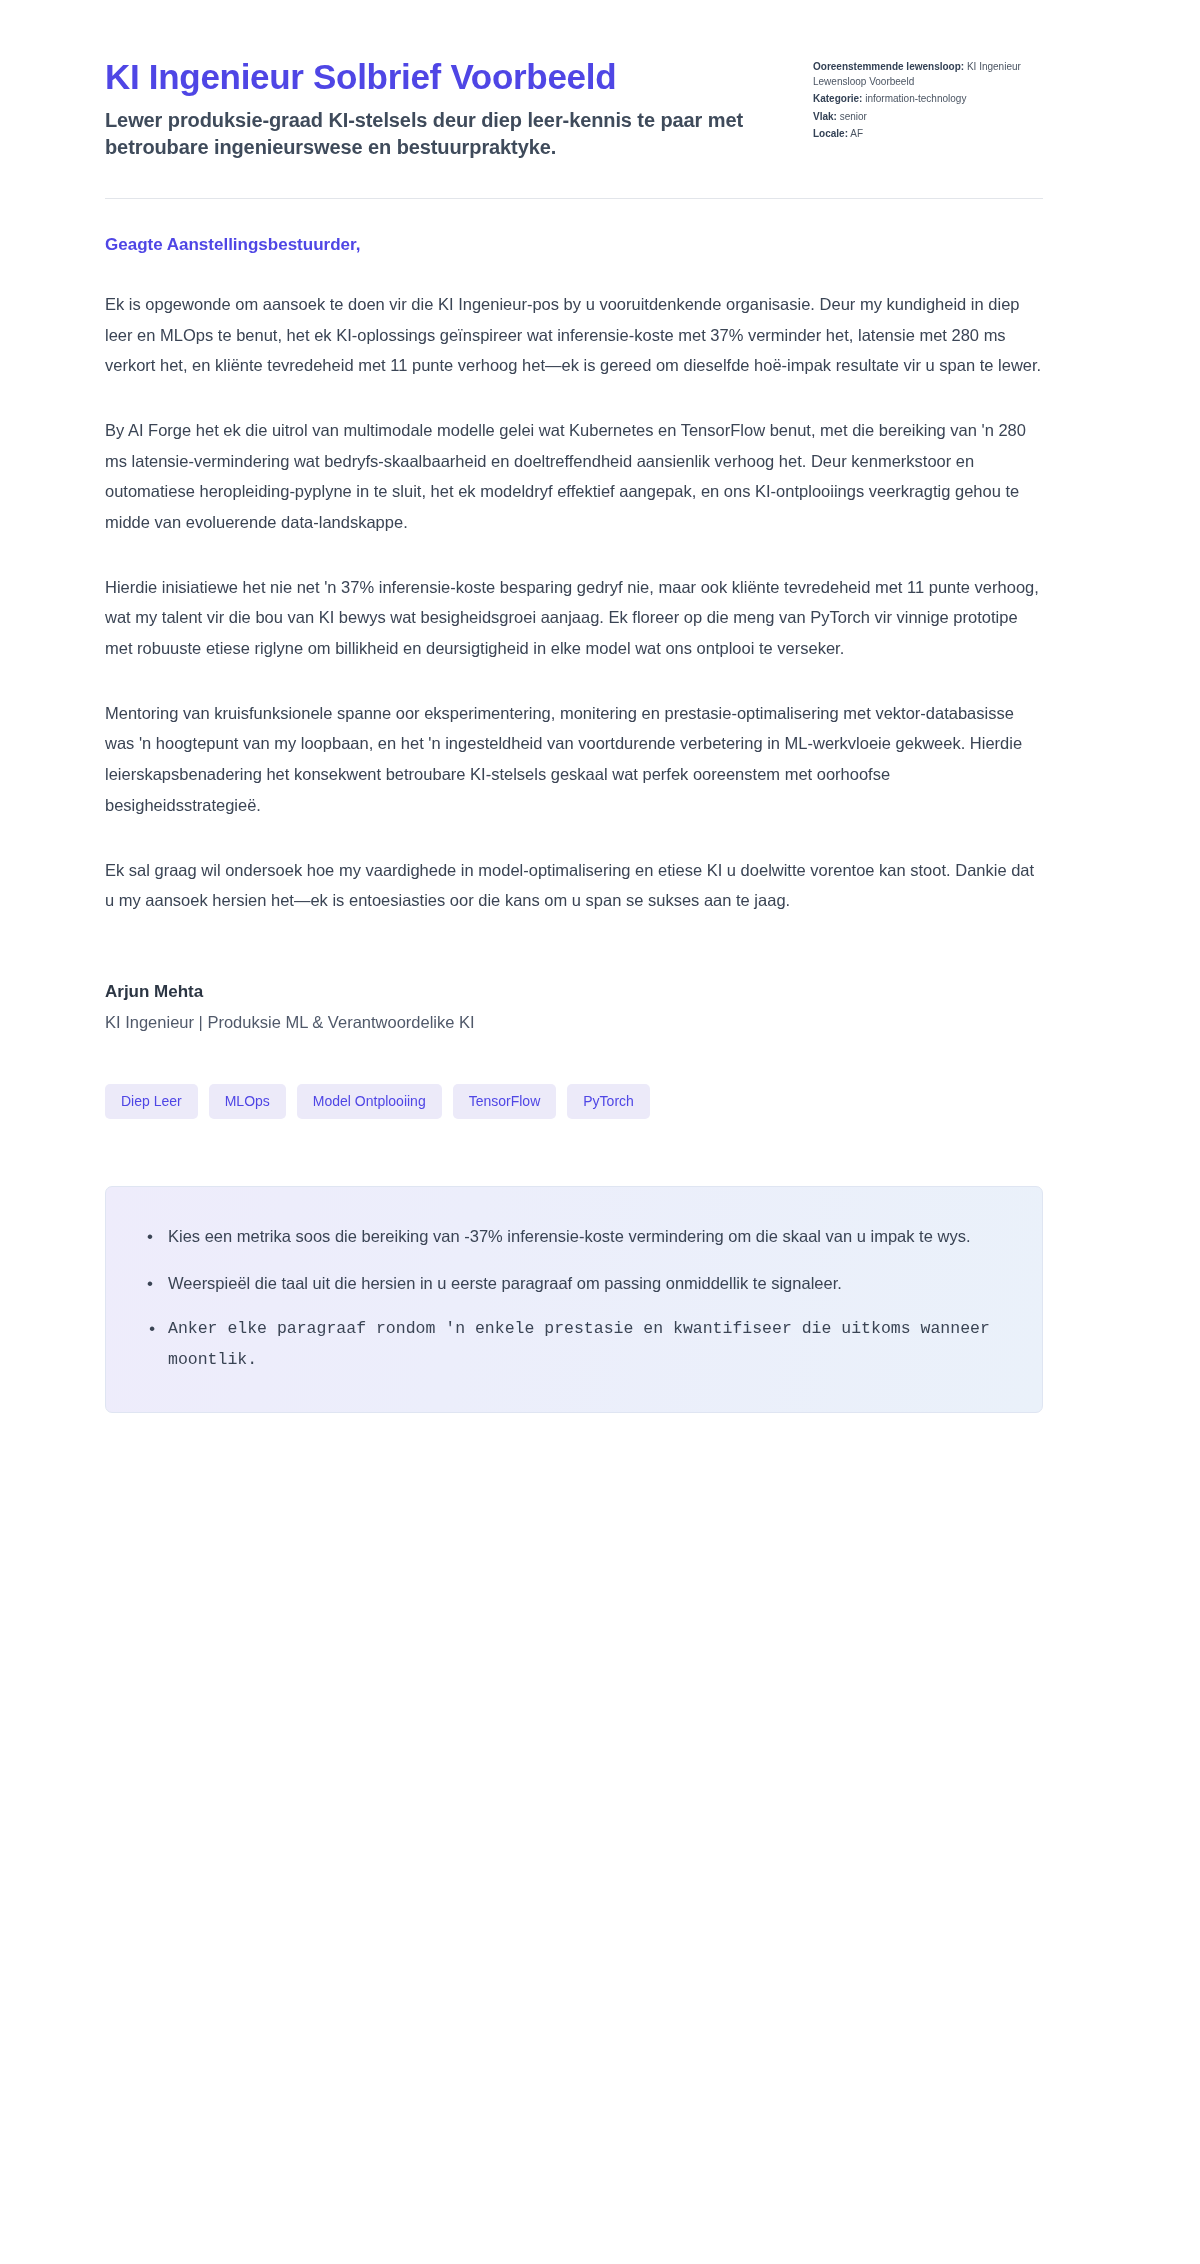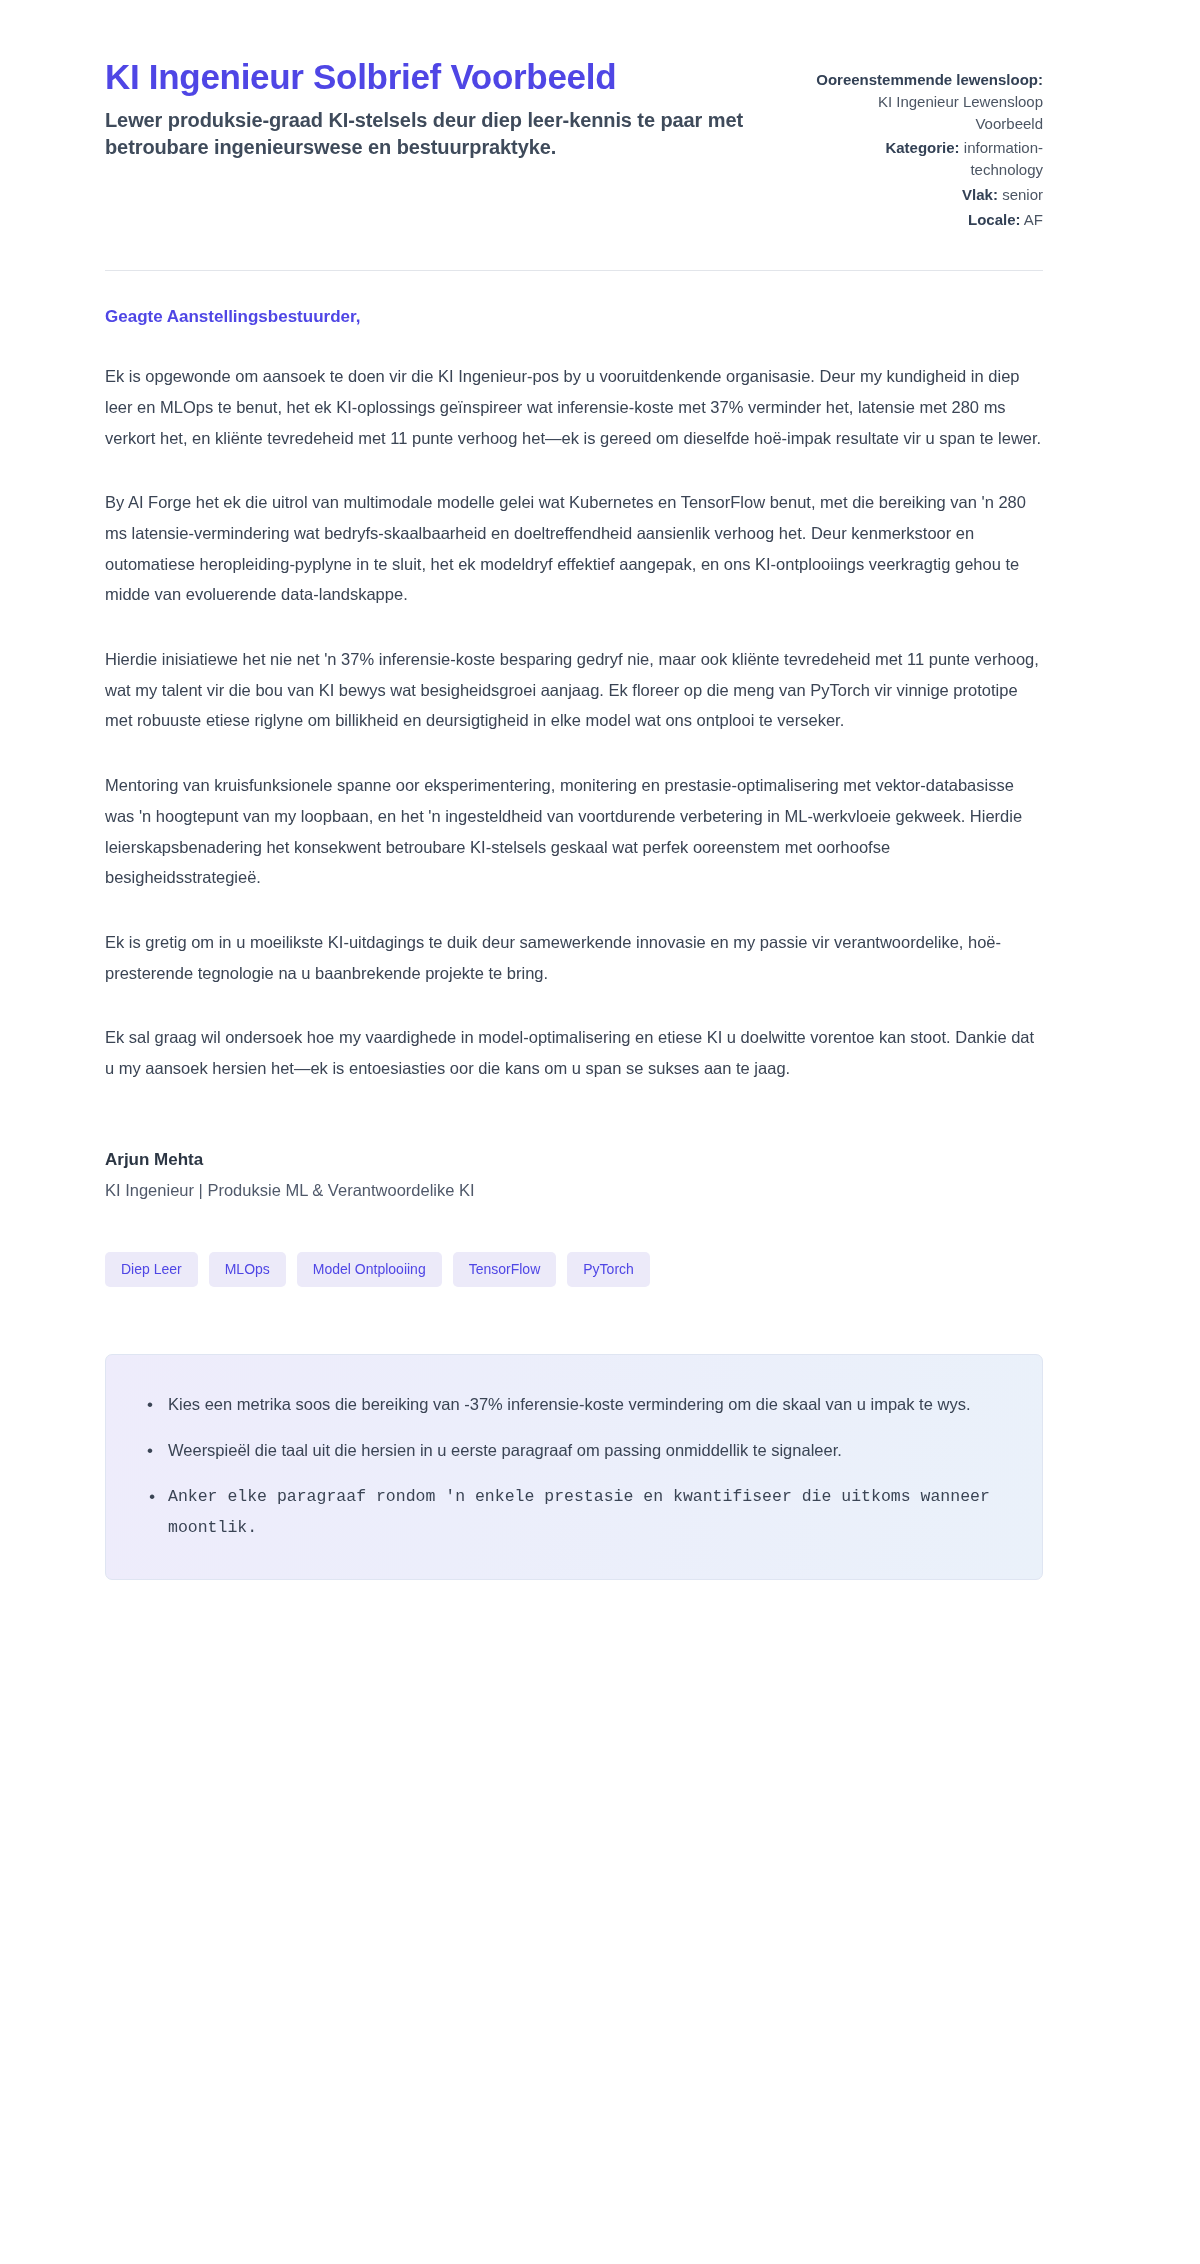--- a/index.html
+++ b/index.html
@@ -41,26 +41,24 @@
     font-size: 20px;
     line-height: 1.34;
     font-weight: 700;
     color: #3f4b5b;
     margin: 0;
     letter-spacing: -0.1px;
   }
   .meta {
     flex: 0 0 auto;
     width: 230px;
-    text-align: right;
-    font-size: 15px;
+    font-size: 10px;
     line-height: 1.45;
     color: #4b5563;
     padding-top: 4px;
-    margin-top: 9px;
   }
   .meta-row { margin-bottom: 3px; }
   .meta-label { font-weight: 700; color: #334155; }
   .meta-value { color: #4b5563; }
 
   .rule {
     border: 0;
     border-top: 1px solid #e2e5ea;
     margin: 37px 0 0 0;
   }
@@ -170,21 +168,20 @@
 
   <hr class="rule">
 
   <div class="letter">
     <p class="salutation">Geagte Aanstellingsbestuurder,</p>
     <div id="paragraph-list">
         <p class="para">Ek is opgewonde om aansoek te doen vir die KI Ingenieur-pos by u vooruitdenkende organisasie. Deur my kundigheid in diep leer en MLOps te benut, het ek KI-oplossings geïnspireer wat inferensie-koste met 37% verminder het, latensie met 280 ms verkort het, en kliënte tevredeheid met 11 punte verhoog het—ek is gereed om dieselfde hoë-impak resultate vir u span te lewer.</p>
         <p class="para">By AI Forge het ek die uitrol van multimodale modelle gelei wat Kubernetes en TensorFlow benut, met die bereiking van 'n 280 ms latensie-vermindering wat bedryfs-skaalbaarheid en doeltreffendheid aansienlik verhoog het. Deur kenmerkstoor en outomatiese heropleiding-pyplyne in te sluit, het ek modeldryf effektief aangepak, en ons KI-ontplooiings veerkragtig gehou te midde van evoluerende data-landskappe.</p>
         <p class="para">Hierdie inisiatiewe het nie net 'n 37% inferensie-koste besparing gedryf nie, maar ook kliënte tevredeheid met 11 punte verhoog, wat my talent vir die bou van KI bewys wat besigheidsgroei aanjaag. Ek floreer op die meng van PyTorch vir vinnige prototipe met robuuste etiese riglyne om billikheid en deursigtigheid in elke model wat ons ontplooi te verseker.</p>
         <p class="para">Mentoring van kruisfunksionele spanne oor eksperimentering, monitering en prestasie-optimalisering met vektor-databasisse was 'n hoogtepunt van my loopbaan, en het 'n ingesteldheid van voortdurende verbetering in ML-werkvloeie gekweek. Hierdie leierskapsbenadering het konsekwent betroubare KI-stelsels geskaal wat perfek ooreenstem met oorhoofse besigheidsstrategieë.</p>
-        <p class="para">Ek is gretig om in u moeilikste KI-uitdagings te duik deur samewerkende innovasie en my passie vir verantwoordelike, hoë-presterende tegnologie na u baanbrekende projekte te bring.</p>
         <p class="para">Ek sal graag wil ondersoek hoe my vaardighede in model-optimalisering en etiese KI u doelwitte vorentoe kan stoot. Dankie dat u my aansoek hersien het—ek is entoesiasties oor die kans om u span se sukses aan te jaag.</p>
       </div>
   </div>
 
   <div class="signature">
     <p class="sig-name">Arjun Mehta</p>
     <p class="sig-role">KI Ingenieur | Produksie ML &amp; Verantwoordelike KI</p>
   </div>
 
   <div class="tags" id="tag-list">

